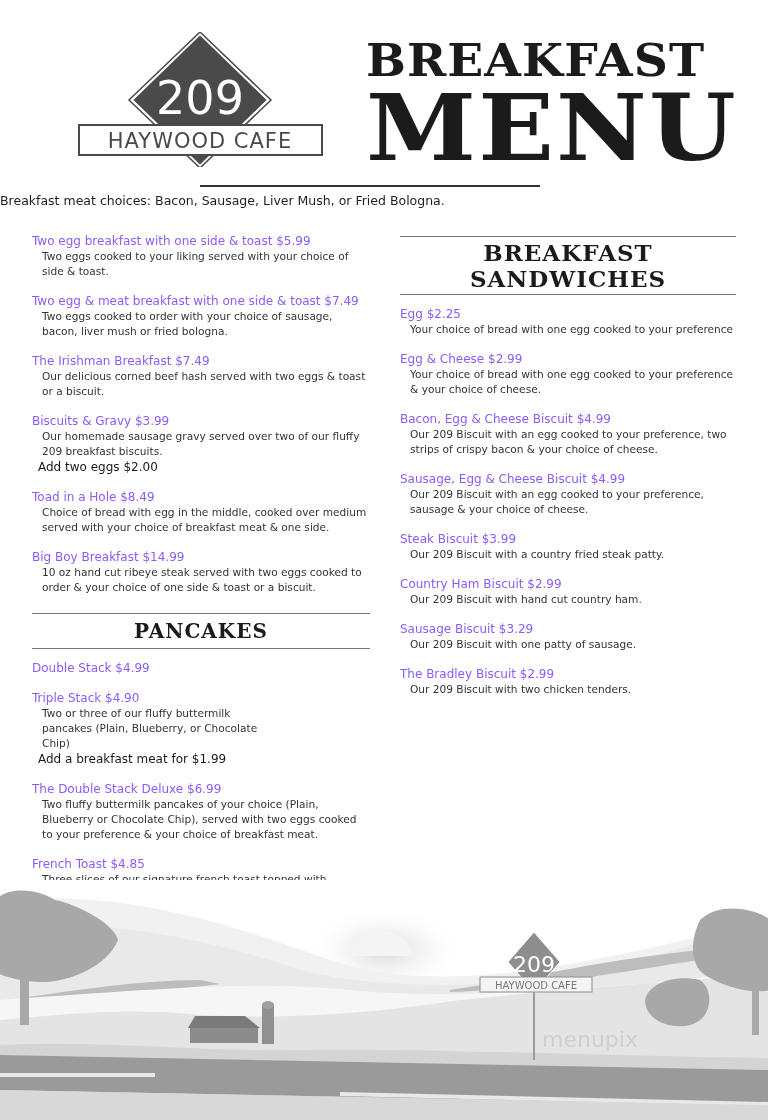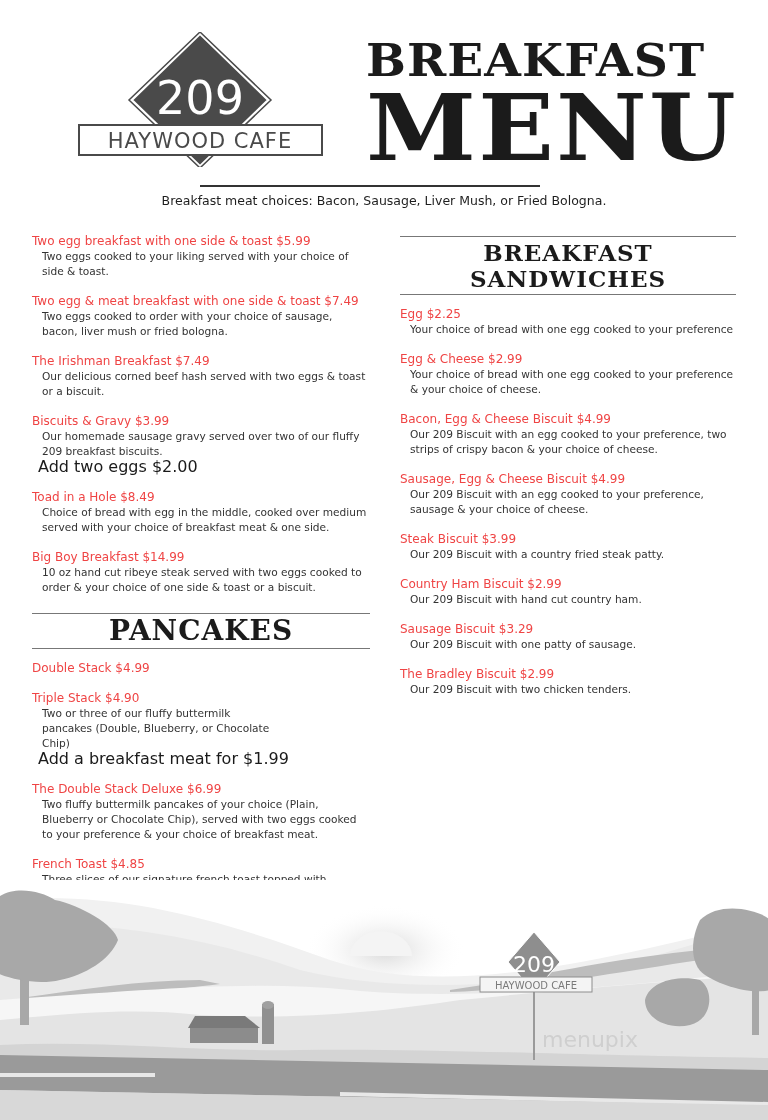--- a/index.html
+++ b/index.html
@@ -16,33 +16,33 @@
       font-size: 45px; letter-spacing: 1px; line-height: 46px; color: #1b1b1b;
       transform: scaleX(1.05); transform-origin: left top; white-space: nowrap;
     }
     .title-big {
       font-family: "DejaVu Serif", serif; font-weight: bold;
       font-size: 92px; line-height: 84px; color: #1b1b1b; letter-spacing: 2px;
       transform: scaleX(1.08); transform-origin: left top; white-space: nowrap; margin-top: 2px;
     }
     .top-rule { position: absolute; left: 200px; top: 185px; width: 340px; height: 2px; background: #333; }
     .meat-note {
-      position: absolute; left: 0; right: 0; top: 193px; text-align: center;
+      position: absolute; left: 0; right: 0; top: 193px; text-align: left;
       font-size: 12.5px; color: #1e1e1e;
     }
     .col { position: absolute; }
     .col-left { left: 32px; top: 234px; width: 338px; }
     .col-right { left: 400px; top: 236px; width: 336px; }
     .item { margin-bottom: 15px; }
-    .item-name { font-size: 12px; line-height: 15px; color: #ef4444; }
+    .item-name { font-size: 12px; line-height: 15px; color: #8b5cf6; }
     .item-desc { font-size: 10.6px; line-height: 15px; color: #333; padding-left: 10px; }
-    .item-add { font-size: 16px; line-height: 16px; color: #1a1a1a; padding-left: 6px; }
+    .item-add { font-size: 12px; line-height: 16px; color: #1a1a1a; padding-left: 6px; }
     .section-head { border-top: 1.5px solid #777; border-bottom: 1.5px solid #777; text-align: center;
       font-family: "DejaVu Serif", serif; font-weight: bold; color: #1b1b1b; }
-    .pancakes-head { font-size: 28px; line-height: 34px; margin: 18px 0 12px 0; letter-spacing: 1px; }
+    .pancakes-head { font-size: 20px; line-height: 34px; margin: 18px 0 12px 0; letter-spacing: 1px; }
     .sandwich-head { font-size: 23px; line-height: 26px; padding: 3px 0 2px 0; margin-bottom: 12px; letter-spacing: 1px; }
     .scene { position: absolute; left: 0; top: 880px; width: 768px; height: 240px; }
   </style>
 </head>
 <body>
 
 <div class="logo">
   <svg width="245" height="135" viewBox="0 0 245 135">
     <polygon points="122,2 190,68 122,134 54,68" fill="#4a4a4a" stroke="#fff" stroke-width="2"></polygon>
     <polygon points="122,0 193,68 122,136 51,68" fill="none" stroke="#4a4a4a" stroke-width="1.5"></polygon>
@@ -87,21 +87,21 @@
     <div class="item-desc">10 oz hand cut ribeye steak served with two eggs cooked to order &amp; your choice of one side &amp; toast or a biscuit.</div>
   </div>
 
   <div class="section-head pancakes-head">PANCAKES</div>
 
   <div class="item">
     <div class="item-name">Double Stack $4.99</div>
   </div>
   <div class="item">
     <div class="item-name">Triple Stack $4.90</div>
-    <div class="item-desc" style="max-width:230px">Two or three of our fluffy buttermilk pancakes (Double, Blueberry, or Chocolate Chip)</div>
+    <div class="item-desc" style="max-width:230px">Two or three of our fluffy buttermilk pancakes (Plain, Blueberry, or Chocolate Chip)</div>
     <div class="item-add">Add a breakfast meat for $1.99</div>
   </div>
   <div class="item">
     <div class="item-name">The Double Stack Deluxe $6.99</div>
     <div class="item-desc">Two fluffy buttermilk pancakes of your choice (Plain, Blueberry or Chocolate Chip), served with two eggs cooked to your preference &amp; your choice of breakfast meat.</div>
   </div>
   <div class="item">
     <div class="item-name">French Toast $4.85</div>
     <div class="item-desc">Three slices of our signature french toast topped with powdered sugar &amp; served with maple or blueberry syrup.</div>
   </div>

